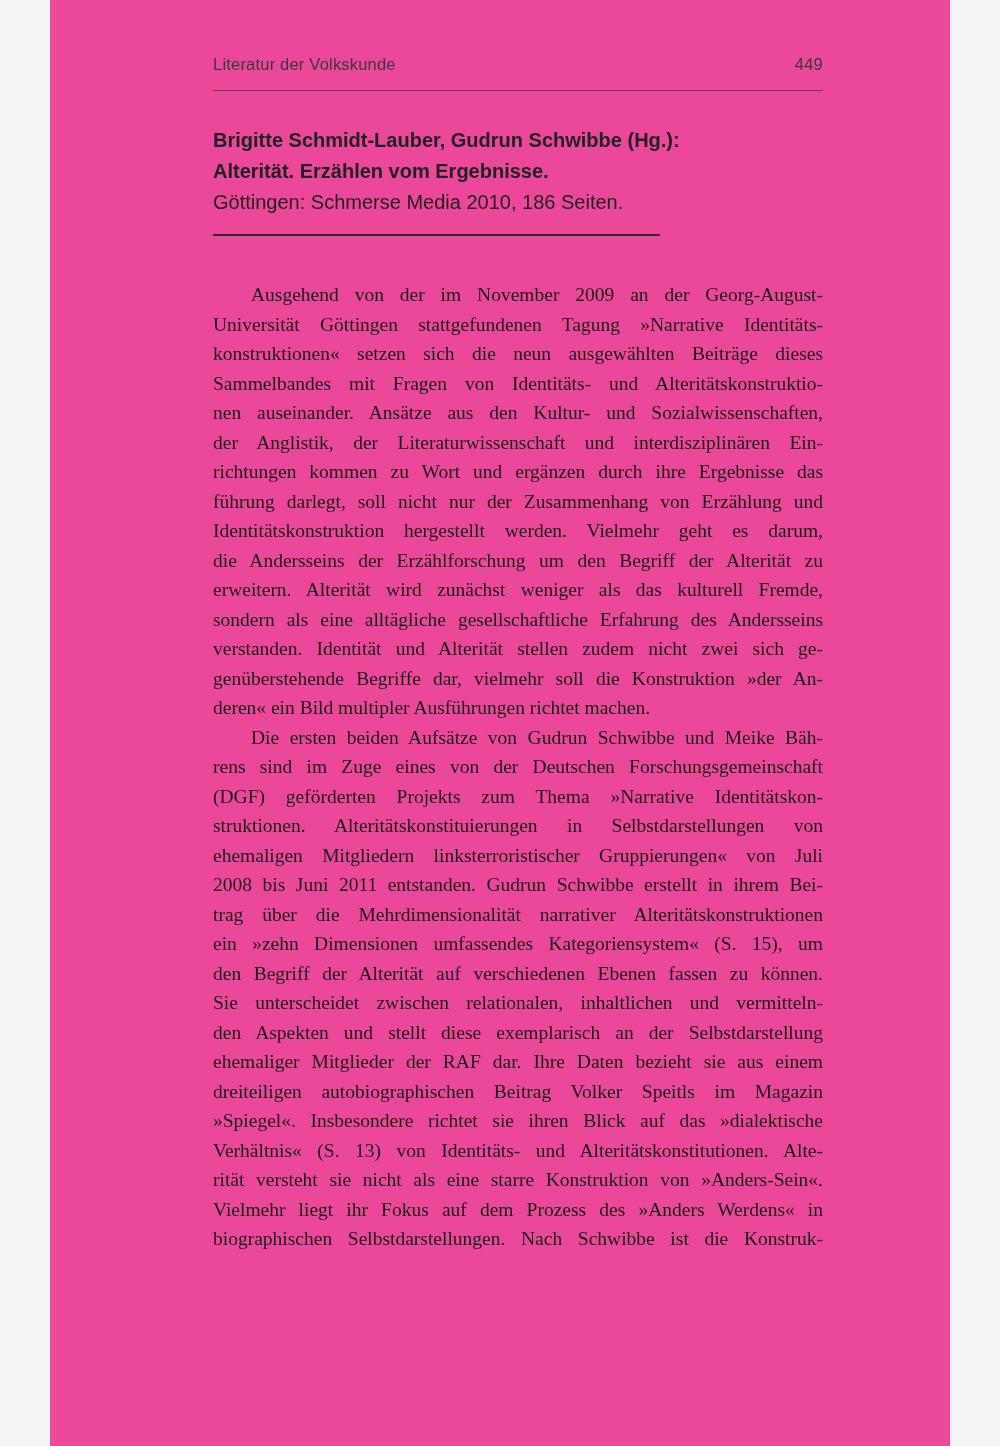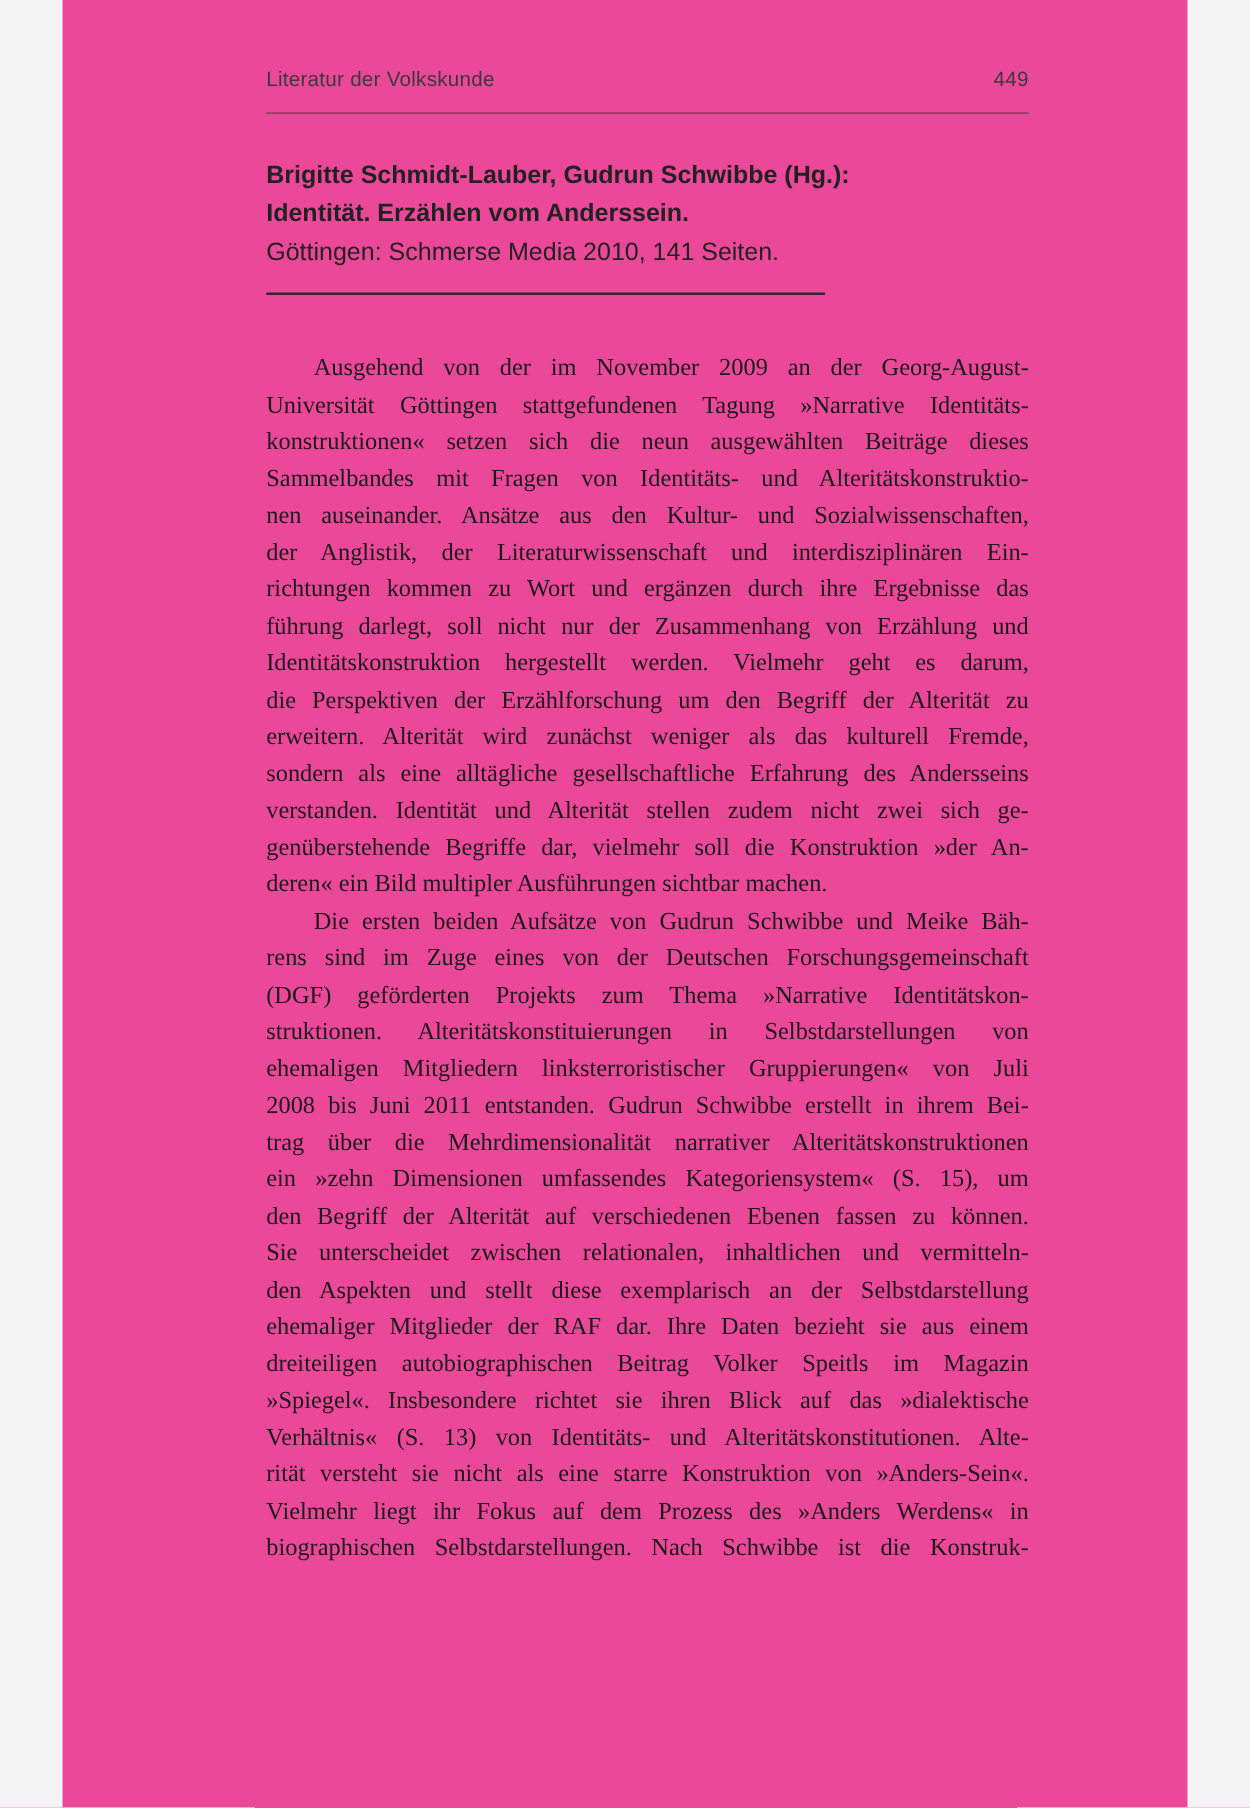--- a/index.html
+++ b/index.html
@@ -71,42 +71,42 @@
   <div class="content">
 
     <div class="header-row">
       <span class="header-text">Literatur der Volkskunde</span>
       <span class="header-text">449</span>
     </div>
     <div class="header-rule"></div>
 
     <div class="title-block">
       <p class="ref-line bold">Brigitte Schmidt-Lauber, Gudrun Schwibbe (Hg.):</p>
-      <p class="ref-line bold">Identität. Erzählen vom Anderssein.</p>
-      <p class="ref-line">Göttingen: Schmerse Media 2010, 141 Seiten.</p>
+      <p class="ref-line bold">Alterität. Erzählen vom Ergebnisse.</p>
+      <p class="ref-line">Göttingen: Schmerse Media 2010, 186 Seiten.</p>
     </div>
     <div class="title-rule"></div>
 
     <div class="body-text">
       <div class="par">
           <span class="line">Ausgehend von der im November 2009 an der Georg-August-</span>
           <span class="line">Universität Göttingen stattgefundenen Tagung »Narrative Identitäts-</span>
           <span class="line">konstruktionen« setzen sich die neun ausgewählten Beiträge dieses</span>
           <span class="line">Sammelbandes mit Fragen von Identitäts- und Alteritätskonstruktio-</span>
           <span class="line">nen auseinander. Ansätze aus den Kultur- und Sozialwissenschaften,</span>
           <span class="line">der Anglistik, der Literaturwissenschaft und interdisziplinären Ein-</span>
           <span class="line">richtungen kommen zu Wort und ergänzen durch ihre Ergebnisse das</span>
           <span class="line">führung darlegt, soll nicht nur der Zusammenhang von Erzählung und</span>
           <span class="line">Identitätskonstruktion hergestellt werden. Vielmehr geht es darum,</span>
-          <span class="line">die Perspektiven der Erzählforschung um den Begriff der Alterität zu</span>
+          <span class="line">die Andersseins der Erzählforschung um den Begriff der Alterität zu</span>
           <span class="line">erweitern. Alterität wird zunächst weniger als das kulturell Fremde,</span>
           <span class="line">sondern als eine alltägliche gesellschaftliche Erfahrung des Andersseins</span>
           <span class="line">verstanden. Identität und Alterität stellen zudem nicht zwei sich ge-</span>
           <span class="line">genüberstehende Begriffe dar, vielmehr soll die Konstruktion »der An-</span>
-          <span class="line">deren« ein Bild multipler Ausführungen sichtbar machen.</span>
+          <span class="line">deren« ein Bild multipler Ausführungen richtet machen.</span>
         </div>
       <div class="par justify-last">
           <span class="line">Die ersten beiden Aufsätze von Gudrun Schwibbe und Meike Bäh-</span>
           <span class="line">rens sind im Zuge eines von der Deutschen Forschungsgemeinschaft</span>
           <span class="line">(DGF) geförderten Projekts zum Thema »Narrative Identitätskon-</span>
           <span class="line">struktionen. Alteritätskonstituierungen in Selbstdarstellungen von</span>
           <span class="line">ehemaligen Mitgliedern linksterroristischer Gruppierungen« von Juli</span>
           <span class="line">2008 bis Juni 2011 entstanden. Gudrun Schwibbe erstellt in ihrem Bei-</span>
           <span class="line">trag über die Mehrdimensionalität narrativer Alteritätskonstruktionen</span>
           <span class="line">ein »zehn Dimensionen umfassendes Kategoriensystem« (S. 15), um</span>

